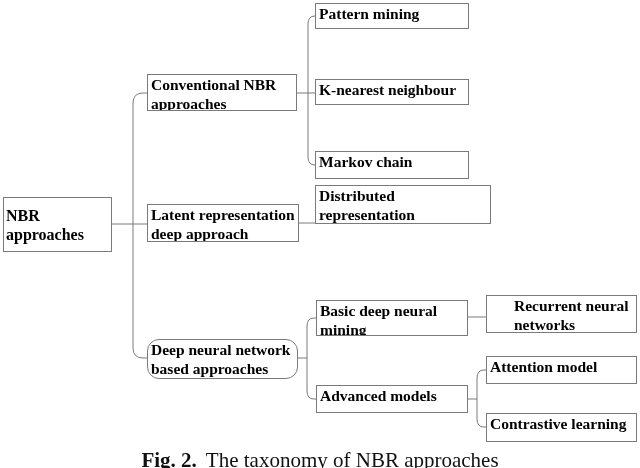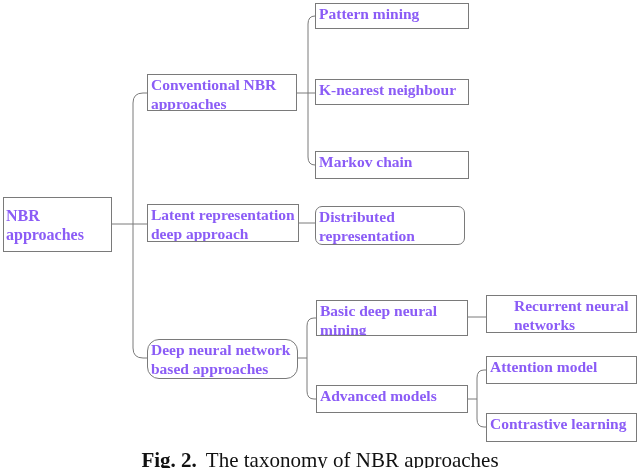--- a/index.html
+++ b/index.html
@@ -8,21 +8,21 @@
     width:640px;height:468px;
     background:#ffffff;
     overflow:hidden;
     font-family:"Liberation Serif","DejaVu Serif",serif;
   }
   .node{
     position:absolute;
     box-sizing:border-box;
     border:1px solid #7a7a7a;
     background:#ffffff;
-    color:#8b5cf6;
+    color:#000000;
     font-weight:bold;
     font-size:15.5px;
     line-height:19px;
     padding:0 3px;
     overflow:hidden;
   }
   .node.root{
     text-align:left;
     display:flex;align-items:center;justify-content:center;
     font-size:16px;
@@ -87,21 +87,21 @@
   <div class="node" style="left:315px;top:3px;width:154px;height:26px;">
     <span>Pattern mining</span>
   </div>
   <div class="node" style="left:315px;top:79px;width:154px;height:26px;">
     <span>K-nearest neighbour</span>
   </div>
   <div class="node" style="left:315px;top:151px;width:154px;height:28px;">
     <span>Markov chain</span>
   </div>
 
-  <div class="node" style="left:315px;top:206px;width:150px;height:39px;border-radius:7px;">
+  <div class="node" style="left:315px;top:185px;width:176px;height:39px;">
     <span>Distributed representation</span>
   </div>
 
   <div class="node" style="left:316px;top:300px;width:152px;height:36px;">
     <span>Basic deep neural mining</span>
   </div>
   <div class="node" style="left:316px;top:385px;width:152px;height:28px;">
     <span>Advanced models</span>
   </div>
 

